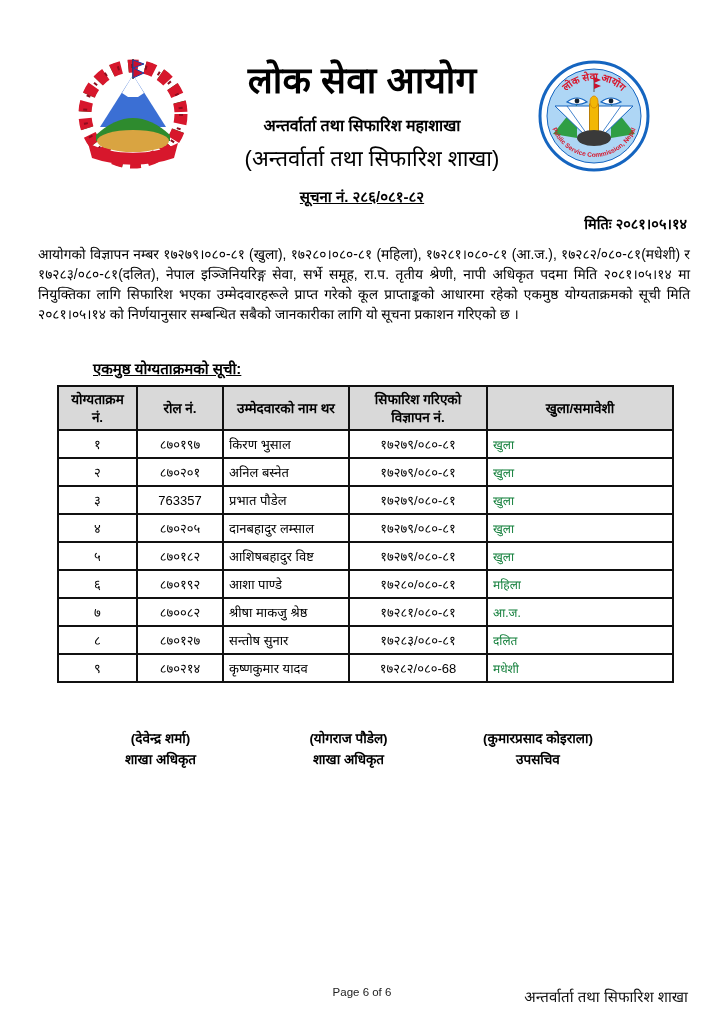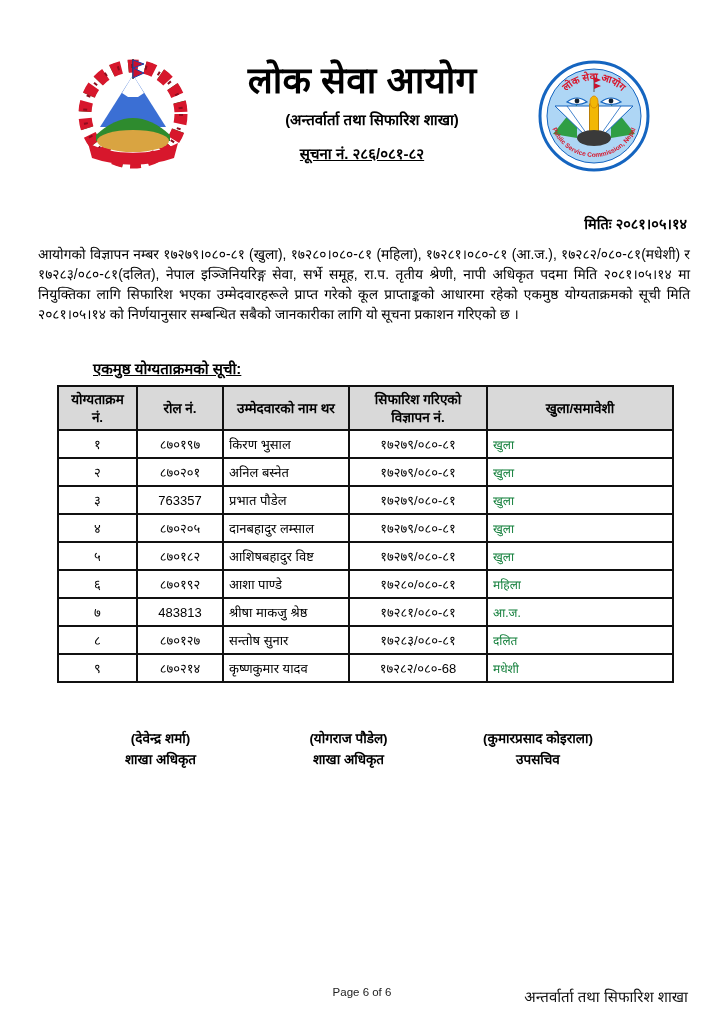--- a/index.html
+++ b/index.html
@@ -11,21 +11,21 @@
     font-family: "Liberation Sans", "DejaVu Sans", sans-serif;
     color: #000;
     overflow: hidden;
   }
   
   .logo-left  { position: absolute; left: 72px;  top: 55px; width: 122px; height: 114px; }
   .logo-right { position: absolute; left: 537px; top: 60px; width: 114px; height: 112px; }
   .header-text { position: absolute; left: 0; right: 0; top: 60px; text-align: center; }
   .org-title    { font-size: 37px; font-weight: bold; line-height: 1.15; }
   .org-sub1     { font-size: 16px; font-weight: bold; margin-top: 11px; }
-  .org-sub2     { font-size: 15px; font-weight: bold; margin-top: 6px; padding-left: 20px; }
+  .org-sub2     { font-size: 22px; font-weight: normal; margin-top: 6px; padding-left: 20px; }
   .notice-no    { font-size: 15px; font-weight: bold; margin-top: 14px; text-decoration: underline; }
   
   .date-line {
     position: absolute; right: 37px; top: 213px;
     font-size: 14.5px; font-weight: bold;
   }
   .body-paragraph {
     position: absolute; left: 38px; right: 34px; top: 245px;
     font-size: 13.8px; line-height: 20px; text-align: justify;
   }
@@ -133,20 +133,21 @@
         <textPath href="#arcTop" startOffset="50%">लोक सेवा आयोग</textPath>
       </text>
       <text font-size="6.5" font-weight="bold" fill="#d7172c" text-anchor="middle">
         <textPath href="#arcBottom" startOffset="50%">Public Service Commission, Nepal</textPath>
       </text>
     </svg>
   </div>
 
   <div class="header-text">
     <div class="org-title">लोक सेवा आयोग</div>
+    <div class="org-sub1">अन्तर्वार्ता तथा सिफारिश महाशाखा</div>
     <div class="org-sub2">(अन्तर्वार्ता तथा सिफारिश शाखा)</div>
     <div class="notice-no">सूचना नं. २८६/०८१-८२</div>
   </div>
 
   <div class="date-line">मितिः २०८१।०५।१४</div>
 
   <div class="body-paragraph">आयोगको विज्ञापन नम्बर १७२७९।०८०-८१ (खुला), १७२८०।०८०-८१ (महिला), १७२८१।०८०-८१ (आ.ज.), १७२८२/०८०-८१(मधेशी) र १७२८३/०८०-८१(दलित), नेपाल इञ्जिनियरिङ्ग सेवा, सर्भे समूह, रा.प. तृतीय श्रेणी, नापी अधिकृत पदमा मिति २०८१।०५।१४ मा नियुक्तिका लागि सिफारिश भएका उम्मेदवारहरूले प्राप्त गरेको कूल प्राप्ताङ्कको आधारमा रहेको एकमुष्ठ योग्यताक्रमको सूची मिति २०८१।०५।१४ को निर्णयानुसार सम्बन्धित सबैको जानकारीका लागि यो सूचना प्रकाशन गरिएको छ ।</div>
 
   <div class="section-heading">एकमुष्ठ योग्यताक्रमको सूची:</div>
 
@@ -205,21 +206,21 @@
       </tr>
       <tr>
         <td class="c">६</td>
         <td class="c">८७०१९२</td>
         <td class="l">आशा पाण्डे</td>
         <td class="c">१७२८०/०८०-८१</td>
         <td class="l cat">महिला</td>
       </tr>
       <tr>
         <td class="c">७</td>
-        <td class="c">483813</td>
+        <td class="c">८७००८२</td>
         <td class="l">श्रीषा माकजु श्रेष्ठ</td>
         <td class="c">१७२८१/०८०-८१</td>
         <td class="l cat">आ.ज.</td>
       </tr>
       <tr>
         <td class="c">८</td>
         <td class="c">८७०१२७</td>
         <td class="l">सन्तोष सुनार</td>
         <td class="c">१७२८३/०८०-८१</td>
         <td class="l cat">दलित</td>

